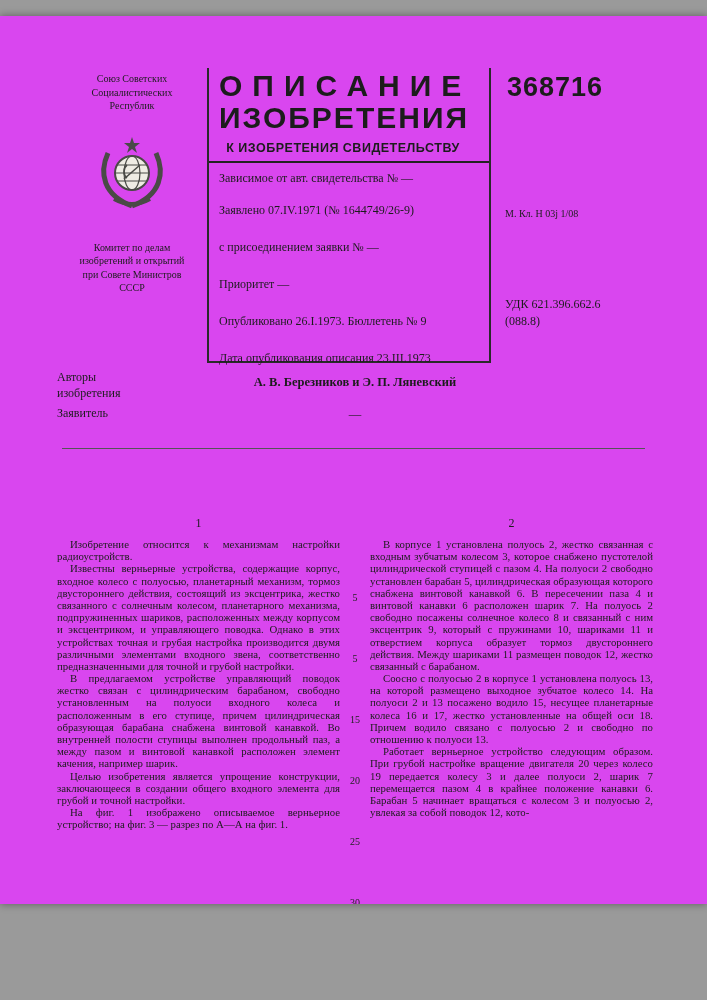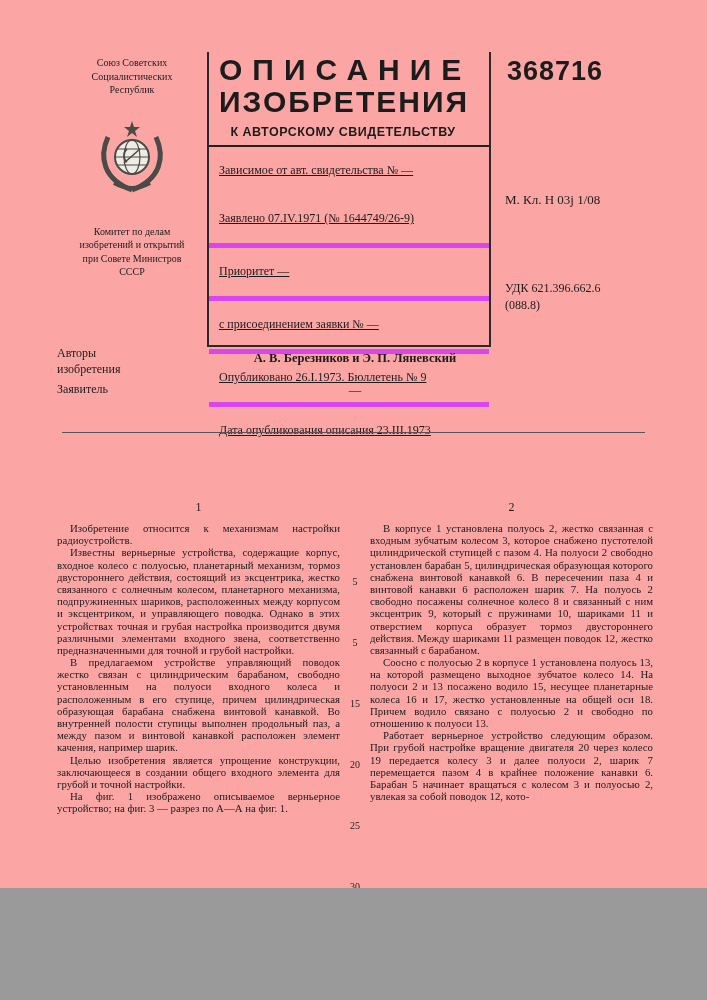--- a/index.html
+++ b/index.html
@@ -1,20 +1,20 @@
 <!DOCTYPE html>
 <html><head>
 <meta charset="utf-8">
 <style>
   html,body{margin:0;padding:0;background:#9a9a9a;}
   .page{
     position:relative;
     width:707px;height:888px;
-    margin:0 auto;
-    background:#fca5a5;
+    margin:16px auto;
+    background:#d946ef;
     color:#1c1c1c;
     font-family:"Liberation Serif", serif;
     overflow:hidden;
     box-shadow:0 0 8px rgba(0,0,0,.4);
   }
   
   .header{
     position:absolute;top:52px;left:57px;width:596px;height:295px;
     display:flex;align-items:stretch;
   }
@@ -25,31 +25,31 @@
   .cell-center{
     width:284px;box-sizing:border-box;
     border-left:2px solid #2a2a2a;border-right:2px solid #2a2a2a;
     border-bottom:2px solid #2a2a2a;
   }
   .title-block{padding:2px 22px 6px 10px;border-bottom:2px solid #222;text-align:center;}
   .big-title{font-family:"Liberation Sans", sans-serif;font-weight:bold;font-size:30px;line-height:1.08;}
   .bt1{letter-spacing:10px;}
   .bt2{letter-spacing:2px;}
   .subtitle{font-family:"Liberation Sans", sans-serif;font-weight:bold;font-size:12.5px;letter-spacing:.5px;margin-top:6px;}
-  .meta-row{height:32px;display:flex;align-items:center;padding:8px 10px;font-size:12px;text-decoration:underline;}
+  .meta-row{height:32px;display:flex;align-items:center;padding:0 10px;font-size:12px;}
   .meta-row.bordered{border-bottom:5px solid #d946ef;}
   .cell-right{flex:1;position:relative;}
   .patent-number{
     font-family:"Liberation Sans", sans-serif;font-weight:bold;
     font-size:27px;letter-spacing:1px;padding:4px 0 0 16px;
   }
-  .mkl{position:absolute;top:140px;left:14px;font-size:13px;}
+  .mkl{position:absolute;top:140px;left:14px;font-size:10px;}
   .udk{position:absolute;top:228px;left:14px;font-size:12px;white-space:pre-line;line-height:1.45;text-indent:0;}
   
-  .authors{position:absolute;top:345px;left:57px;width:596px;}
+  .authors{position:absolute;top:353px;left:57px;width:596px;}
   .author-row{position:relative;height:36px;}
   .author-row.second{height:26px;}
   .author-label{position:absolute;left:0;top:0;font-size:12px;white-space:pre-line;line-height:1.35;}
   .author-value{position:absolute;left:0;right:0;top:6px;text-align:center;font-size:12.5px;font-weight:bold;}
   .author-value.plain{font-weight:normal;top:2px;}
   
   .rule{position:absolute;top:432px;left:62px;right:62px;border-top:1px solid #555;}
   .invention-title{
     position:absolute;top:463px;left:0;width:100%;
     text-align:center;font-family:"Liberation Sans", sans-serif;
@@ -97,26 +97,26 @@
       <div class="org-bottom">Комитет по делам
 изобретений и открытий
 при Совете Министров
 СССР</div>
     </div>
 
     <div class="cell-center">
       <div class="title-block">
         <div class="big-title bt1">ОПИСАНИЕ</div>
         <div class="big-title bt2">ИЗОБРЕТЕНИЯ</div>
-        <div class="subtitle">К АВТОРСКОМУ СВИДЕТЕЛЬСТВУ</div>
+        <div class="subtitle">К ИЗОБРЕТЕНИЯ СВИДЕТЕЛЬСТВУ</div>
       </div>
       <div class="meta-row">Зависимое от авт. свидетельства №  —</div>
       <div class="meta-row bordered">Заявлено 07.IV.1971 (№ 1644749/26-9)</div>
+      <div class="meta-row bordered">с присоединением заявки №  —</div>
       <div class="meta-row bordered">Приоритет  —</div>
-      <div class="meta-row bordered">с присоединением заявки №  —</div>
       <div class="meta-row bordered">Опубликовано 26.I.1973. Бюллетень № 9</div>
       <div class="meta-row">Дата опубликования описания 23.III.1973</div>
     </div>
 
     <div class="cell-right">
       <div class="patent-number">368716</div>
       <div class="mkl">М. Кл. Н 03j 1/08</div>
       <div class="udk">УДК 621.396.662.6
 (088.8)</div>
     </div>

